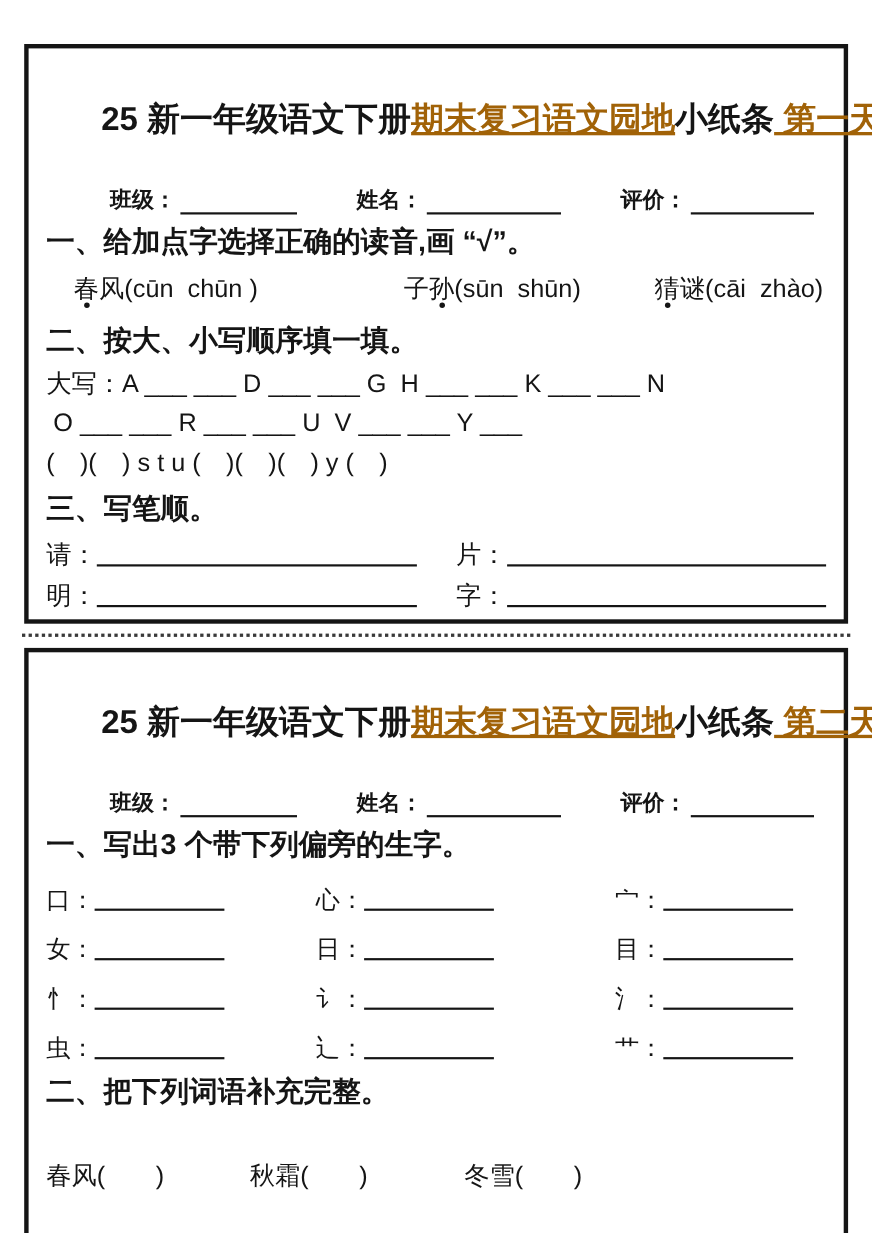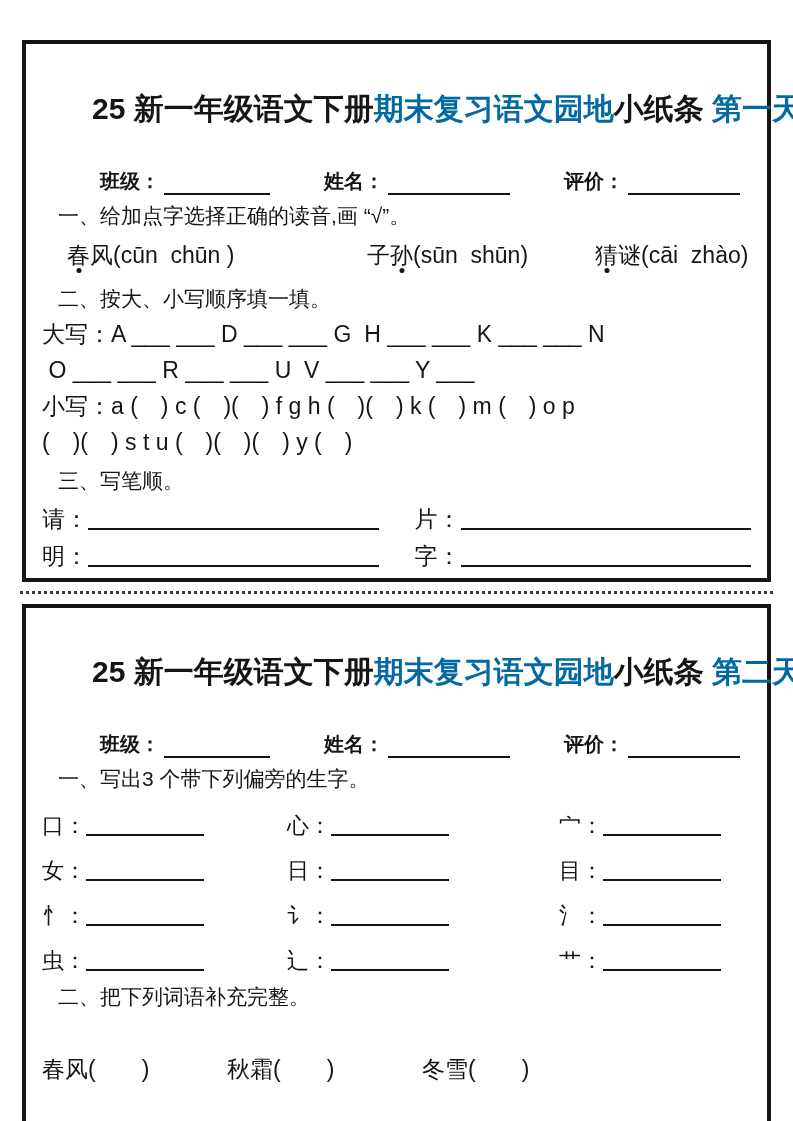--- a/index.html
+++ b/index.html
@@ -13,33 +13,33 @@
   .page { padding: 40px 22px 0 22px; }
   .panel {
     border: 4px solid #151515;
     background: #ffffff;
     padding: 8px 16px 6px 16px;
   }
   .title {
     font-size: 30px; font-weight: 700; line-height: 1.25;
     letter-spacing: 0px; white-space: pre;
   }
-  .title .red { color: #0369a1; }
+  .title .red { color: #a16207; text-decoration: underline; }
   .info-row {
     display: flex; gap: 54px;
     padding-left: 58px; margin: 3px 0 4px 0;
     font-size: 20px; font-weight: 700;
   }
   .info-field { display: flex; align-items: flex-end; }
   .blank {
     display: inline-block; border-bottom: 2px solid #151515;
     height: 0.95em; margin-left: 4px;
   }
   .w1 { width: 106px; } .w2 { width: 122px; } .w3 { width: 112px; }
-  .heading { font-size: 21px; font-weight: 400; margin: 7px 0 3px 16px; }
+  .heading { font-size: 26px; font-weight: 700; margin: 7px 0 3px 0; }
   
   .pin-grid { display: grid; grid-template-columns: 300px 228px 1fr; font-size: 23px; line-height: 45px; }
   .pin-item { white-space: pre; margin-left: 25px; }
   .dotchar { position: relative; display: inline-block; line-height: 1.2; }
   .dotchar::after {
     content: ""; position: absolute; left: 50%; bottom: -4px;
     width: 5px; height: 5px; border-radius: 50%; background: #151515;
     transform: translateX(-50%);
   }
   
@@ -87,21 +87,20 @@
 
     <div class="pin-grid">
       <div class="pin-item"><span></span><span class="dotchar">春</span><span>风(cūn  chūn )</span></div>
       <div class="pin-item"><span>子</span><span class="dotchar">孙</span><span>(sūn  shūn)</span></div>
       <div class="pin-item"><span></span><span class="dotchar">猜</span><span>谜(cāi  zhào)</span></div>
     </div>
 
     <div class="heading">二、按大、小写顺序填一填。</div>
     <div class="letter-line">大写：A ___ ___ D ___ ___ G  H ___ ___ K ___ ___ N</div>
     <div class="letter-line"> O ___ ___ R ___ ___ U  V ___ ___ Y ___</div>
-    <div class="letter-line">小写：a (　) c (　)(　) f g h (　)(　) k (　) m (　) o p</div>
     <div class="letter-line">(　)(　) s t u (　)(　)(　) y (　)</div>
 
     <div class="heading">三、写笔顺。</div>
     <div class="stroke-grid">
       <div class="stroke-cell">
           <span>请：</span>
           <span class="line"></span>
         </div>
       <div class="stroke-cell">
           <span>片：</span>

